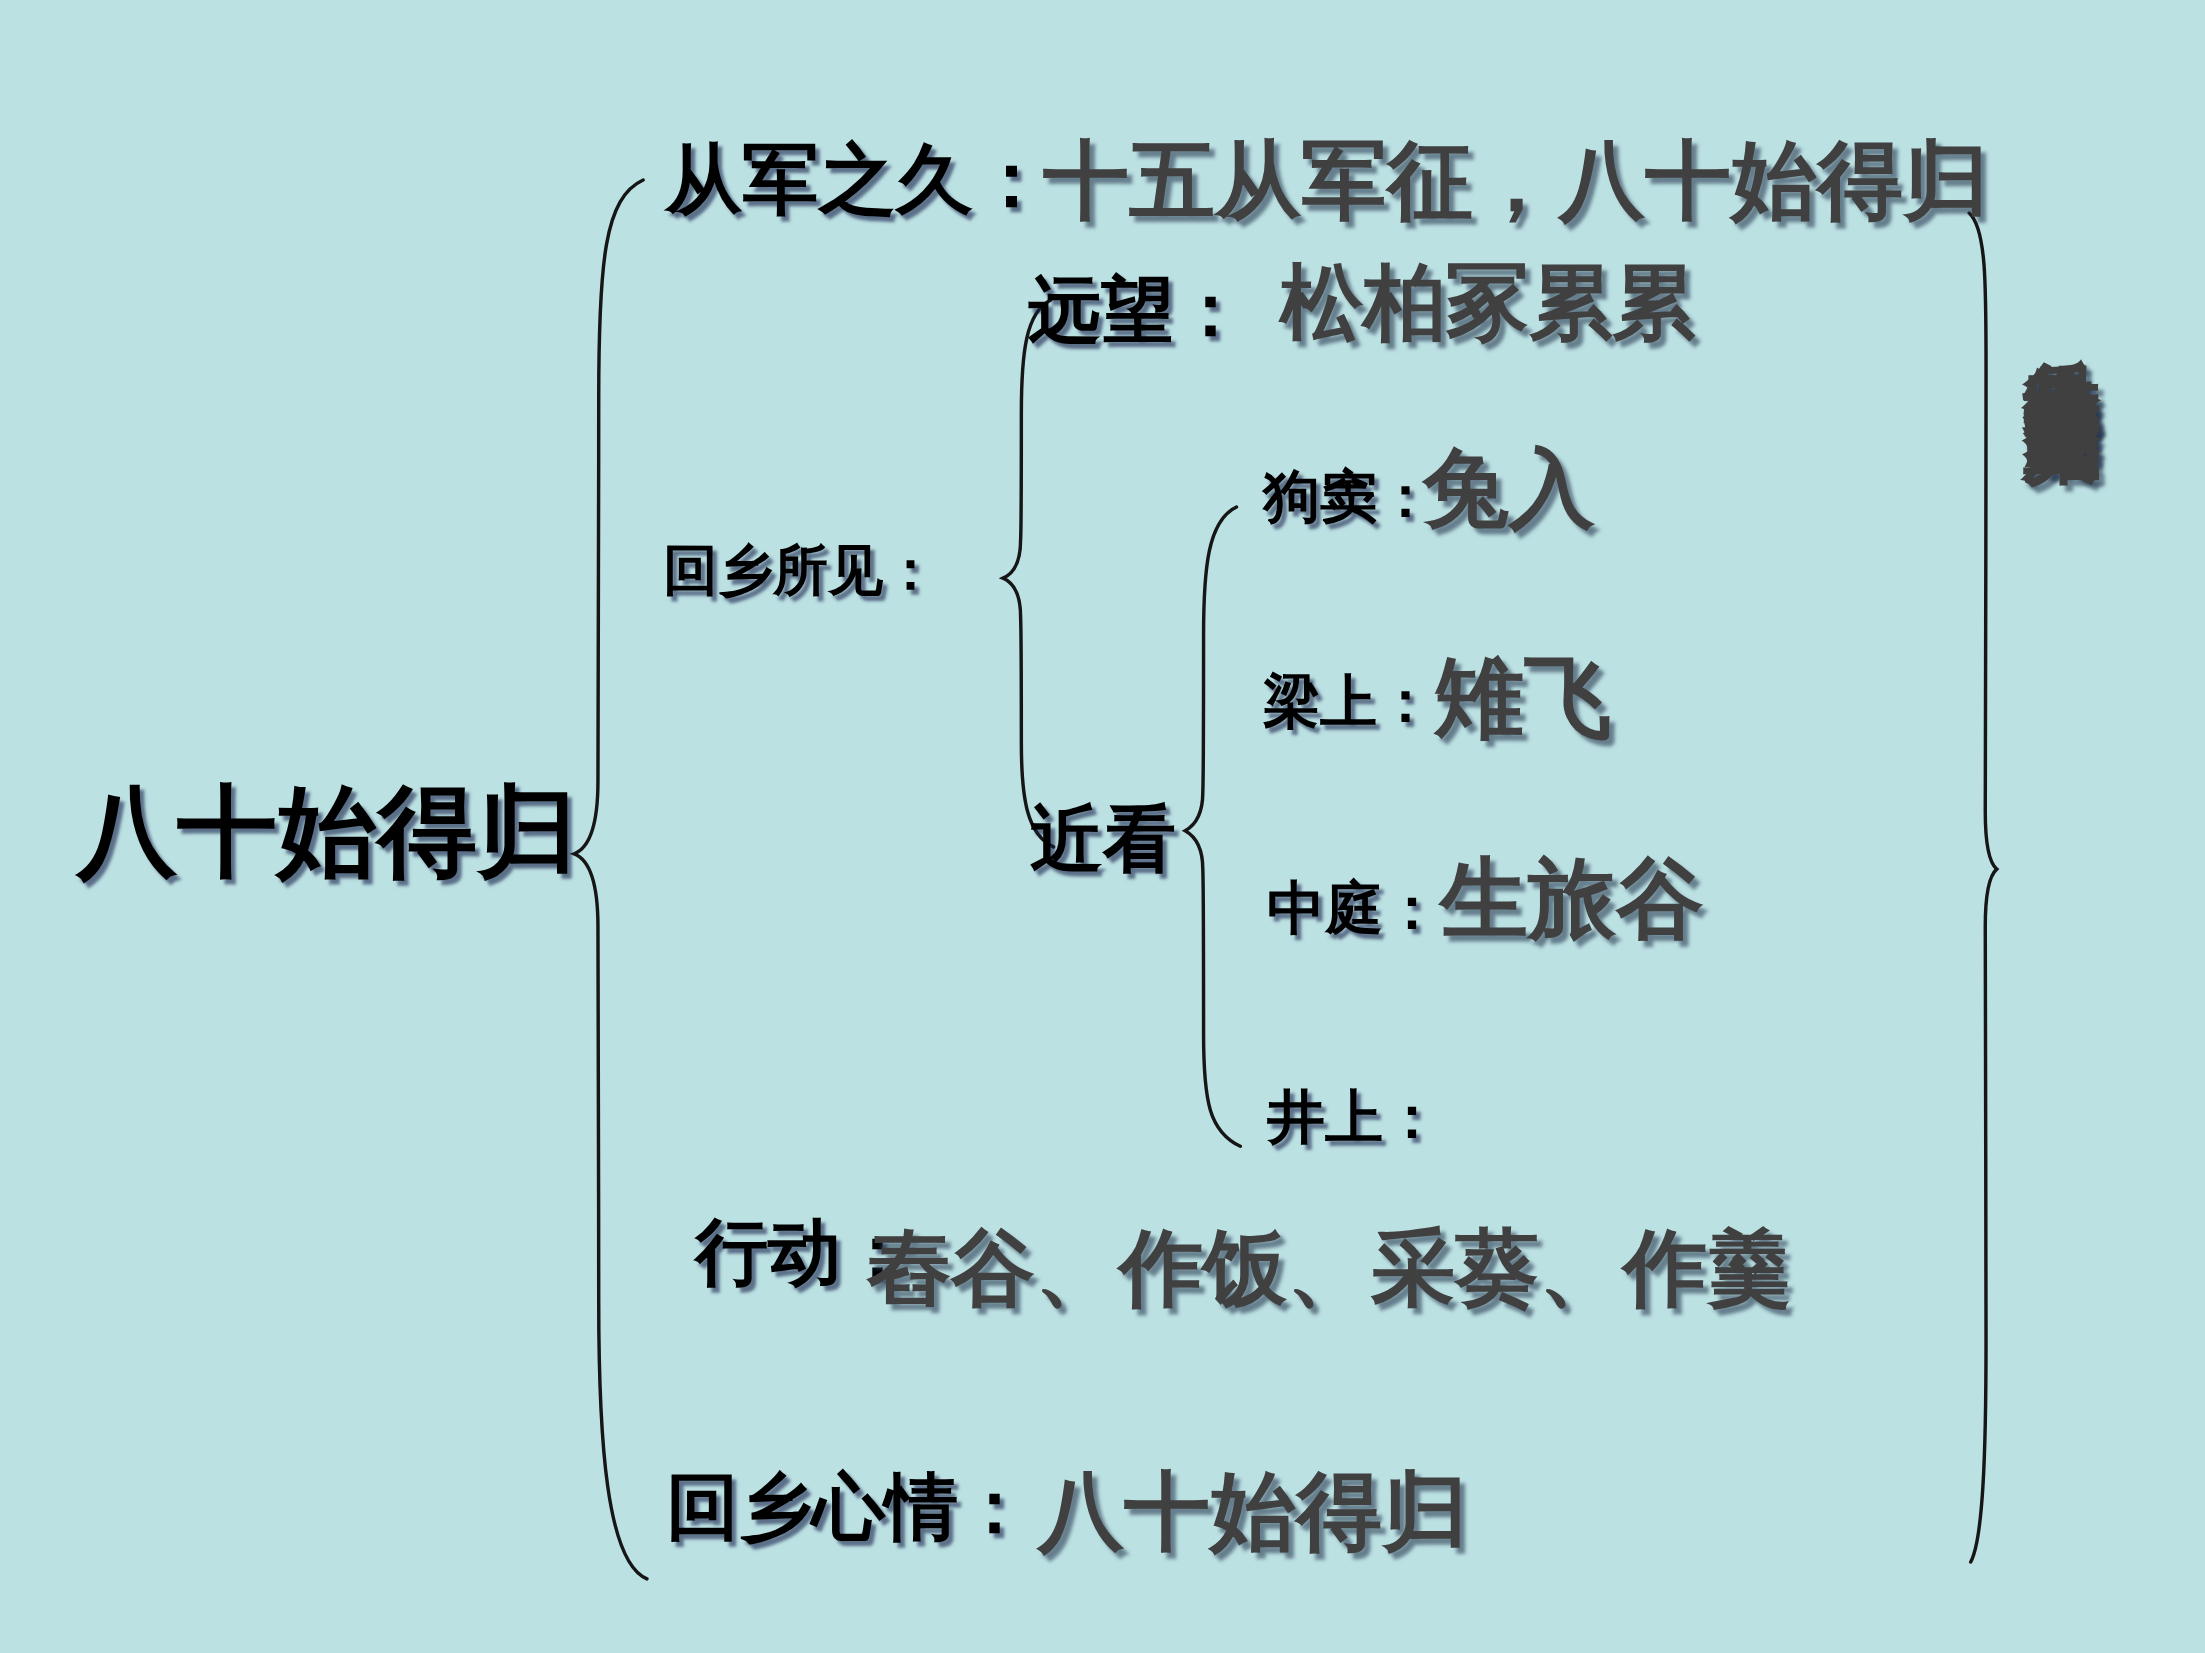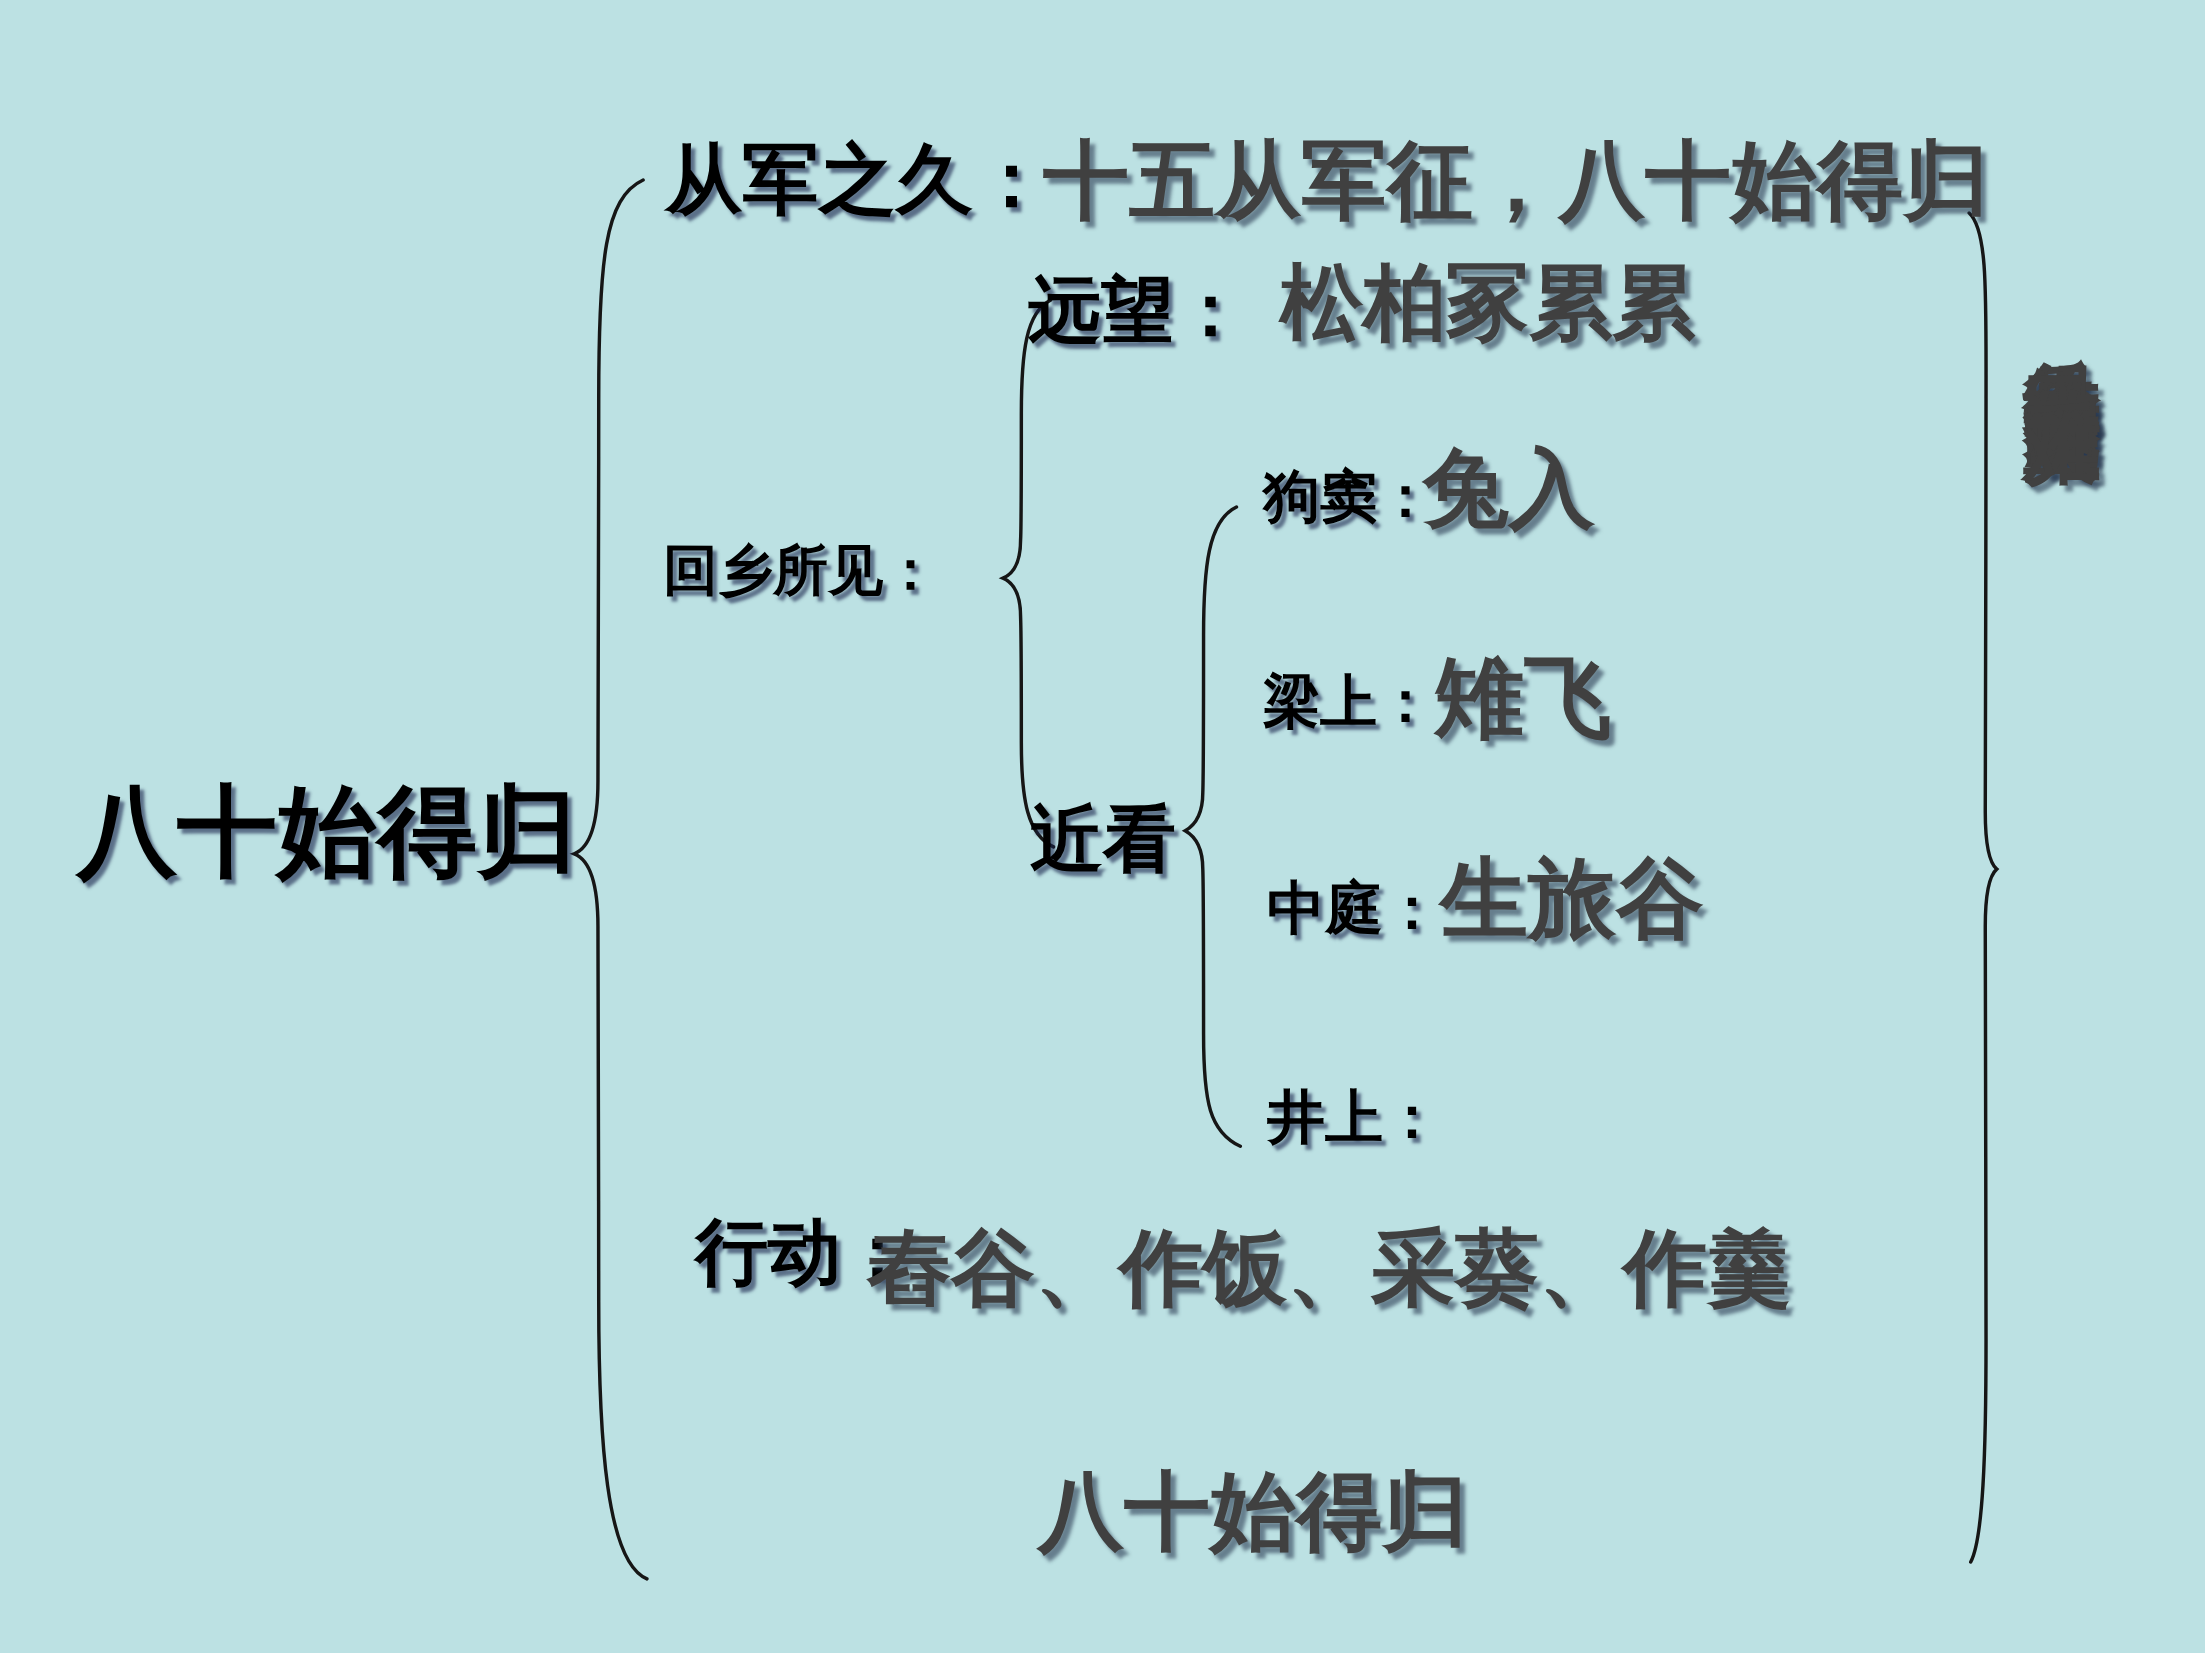--- a/index.html
+++ b/index.html
@@ -49,18 +49,19 @@
   <div class="t pink" style="left:1436px; top:655px; font-size:88px;">雉飞</div>
 
   <div class="t blue" style="left:1267px; top:884px; font-size:58px;">中庭：</div>
   <div class="t pink" style="left:1440px; top:856px; font-size:88px;">生旅谷</div>
 
   <div class="t blue" style="left:1267px; top:1093px; font-size:58px;">井上：</div>
 
   <div class="t blue" style="left:672px; top:1221px; font-size:73px;margin-left:23px;">行动：</div>
   <div class="t pink" style="left:867px; top:1227px; font-size:84px;">舂谷、作饭、采葵、作羹</div>
 
+  <div class="t blue" style="left:666px; top:1476px; font-size:73px;">回乡心情：</div>
   <div class="t pink" style="left:1038px; top:1469px; font-size:86px;">八十始得归</div>
 
   <div class="t pink vert" style="left:2023px; top:295px; font-size:78px;">兵役给人民带来的沉重灾难</div>
 
 </div>
 
 
 </body></html>

